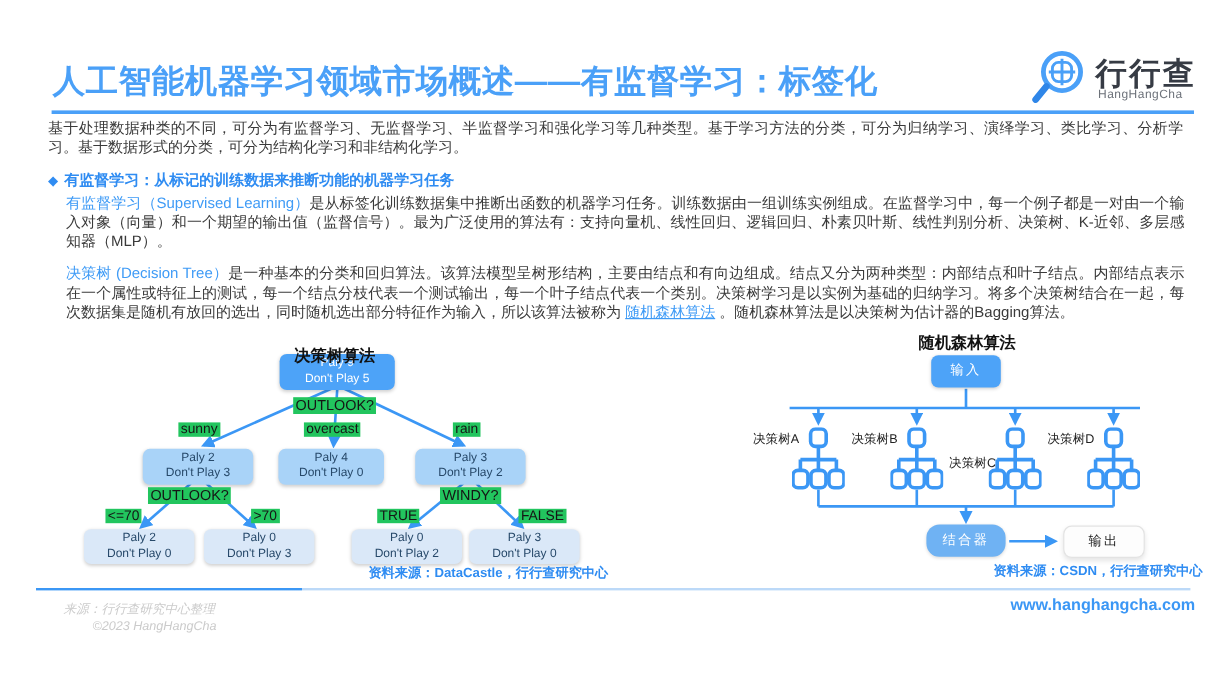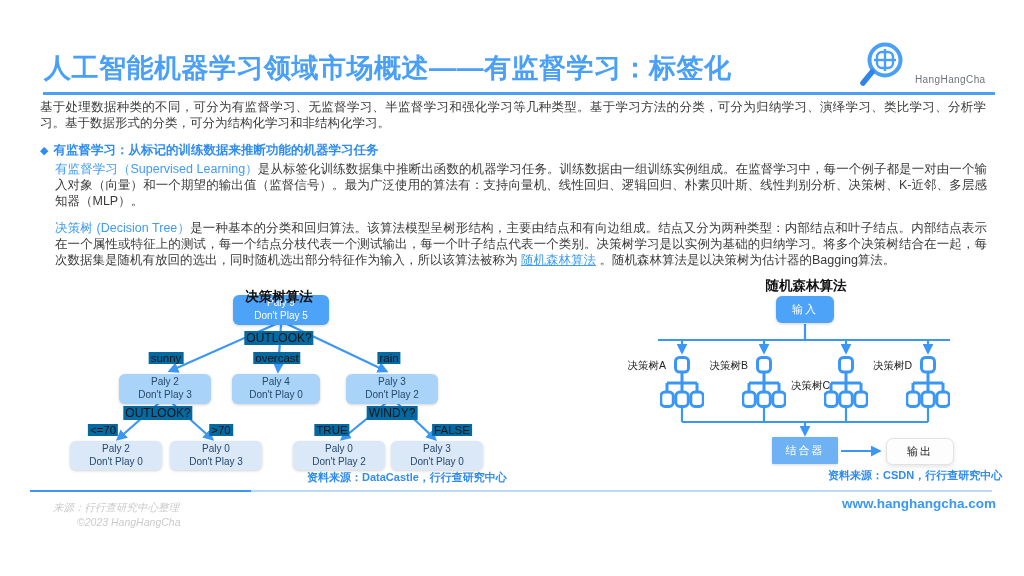--- a/index.html
+++ b/index.html
@@ -33,31 +33,31 @@
   .diag-title{font-weight:bold;font-size:13.5px;color:#111;transform:translateX(-50%);white-space:nowrap;z-index:3;}
   .node{
     border-radius:6px;text-align:center;font-size:10px;line-height:12.6px;
     padding-top:2px;box-shadow:0 1px 3px rgba(0,0,0,.18);z-index:2;white-space:nowrap;
   }
   .node.dark{background:#4da3f8;color:#ffffff;}
   .node.mid{background:#a9d3f8;color:#27496a;}
   .node.leaf{background:#dae8f8;color:#27496a;}
   .node span{display:block;}
   .lbl{
-    font-size:11.5px;color:#151515;z-index:3;background:#0369a1;padding:0 2px;
+    font-size:11.5px;color:#151515;z-index:3;background:#22c55e;padding:0 2px;
     transform:translateX(-50%);white-space:nowrap;
   }
   .lbl.q{font-size:12px;}
   .source-cap{color:#2f8cf2;font-weight:bold;font-size:11px;z-index:3;white-space:nowrap;}
   
   .input-node{left:776px;top:296px;width:58px;height:27px;line-height:27px;padding-top:0;font-size:11px;letter-spacing:2px;}
   .mt-label{font-size:10.5px;color:#222;width:46px;text-align:right;z-index:2;white-space:nowrap;}
   .mt-icon{z-index:2;}
   .combiner{left:772px;top:437px;width:66px;height:27px;line-height:27px;padding-top:0;
-    background:#6fb2f3;color:#fff;font-size:11px;letter-spacing:2px;border-radius:1px;text-align:center;
+    background:#6fb2f3;color:#fff;font-size:11px;letter-spacing:2px;border-radius:11px;text-align:center;
     box-shadow:0 1px 3px rgba(0,0,0,.15);z-index:2;}
   .output{left:886px;top:438px;width:66px;height:25px;line-height:25px;
     background:#fdfdfd;border:1px solid #e3e3e3;color:#222;font-size:11px;letter-spacing:2px;
     border-radius:7px;text-align:center;box-shadow:0 2px 4px rgba(0,0,0,.10);z-index:2;}
   
   .footer-line{left:30px;top:490px;width:962px;height:2px;
     background:linear-gradient(to right,#3b97f5 0%,#3b97f5 23%,#bcd9f8 23%,#bcd9f8 100%);}
   .foot-src{font-size:10.5px;color:#cbcbcb;z-index:2;white-space:nowrap;font-style:italic;}
   .site{left:842px;top:496px;font-size:13.5px;font-weight:bold;color:#3b97f5;z-index:2;cursor:pointer;}
 </style>
@@ -99,20 +99,21 @@
 <div class="abs logo">
   <svg class="logo-icon" width="48" height="48" viewBox="0 0 48 48">
     <circle cx="27" cy="20" r="15.5" fill="none" stroke="#4aa0f8" stroke-width="4"></circle>
     <line x1="14" y1="32" x2="5" y2="43" stroke="#2f86e8" stroke-width="5.5" stroke-linecap="round"></line>
     <g stroke="#4aa0f8" stroke-width="2.4" fill="none">
       <rect x="19" y="12" width="16" height="16" rx="5"></rect>
       <line x1="27" y1="9" x2="27" y2="31"></line>
       <line x1="16" y1="20" x2="38" y2="20"></line>
     </g>
   </svg>
+  <div class="logo-name">行行查</div>
   <div class="logo-latin">HangHangCha</div>
 </div>
 
 <p class="abs para p1">基于处理数据种类的不同，可分为有监督学习、无监督学习、半监督学习和强化学习等几种类型。基于学习方法的分类，可分为归纳学习、演绎学习、类比学习、分析学习。基于数据形式的分类，可分为结构化学习和非结构化学习。</p>
 
 <div class="abs section-heading">
   <span class="diamond">◆</span><span>有监督学习：从标记的训练数据来推断功能的机器学习任务</span>
 </div>
 
 <p class="abs para p2"><span class="hl">有监督学习（Supervised Learning）</span><span>是从标签化训练数据集中推断出函数的机器学习任务。训练数据由一组训练实例组成。在监督学习中，每一个例子都是一对由一个输入对象（向量）和一个期望的输出值（监督信号）。最为广泛使用的算法有：支持向量机、线性回归、逻辑回归、朴素贝叶斯、线性判别分析、决策树、K-近邻、多层感知器（MLP）。</span></p>

